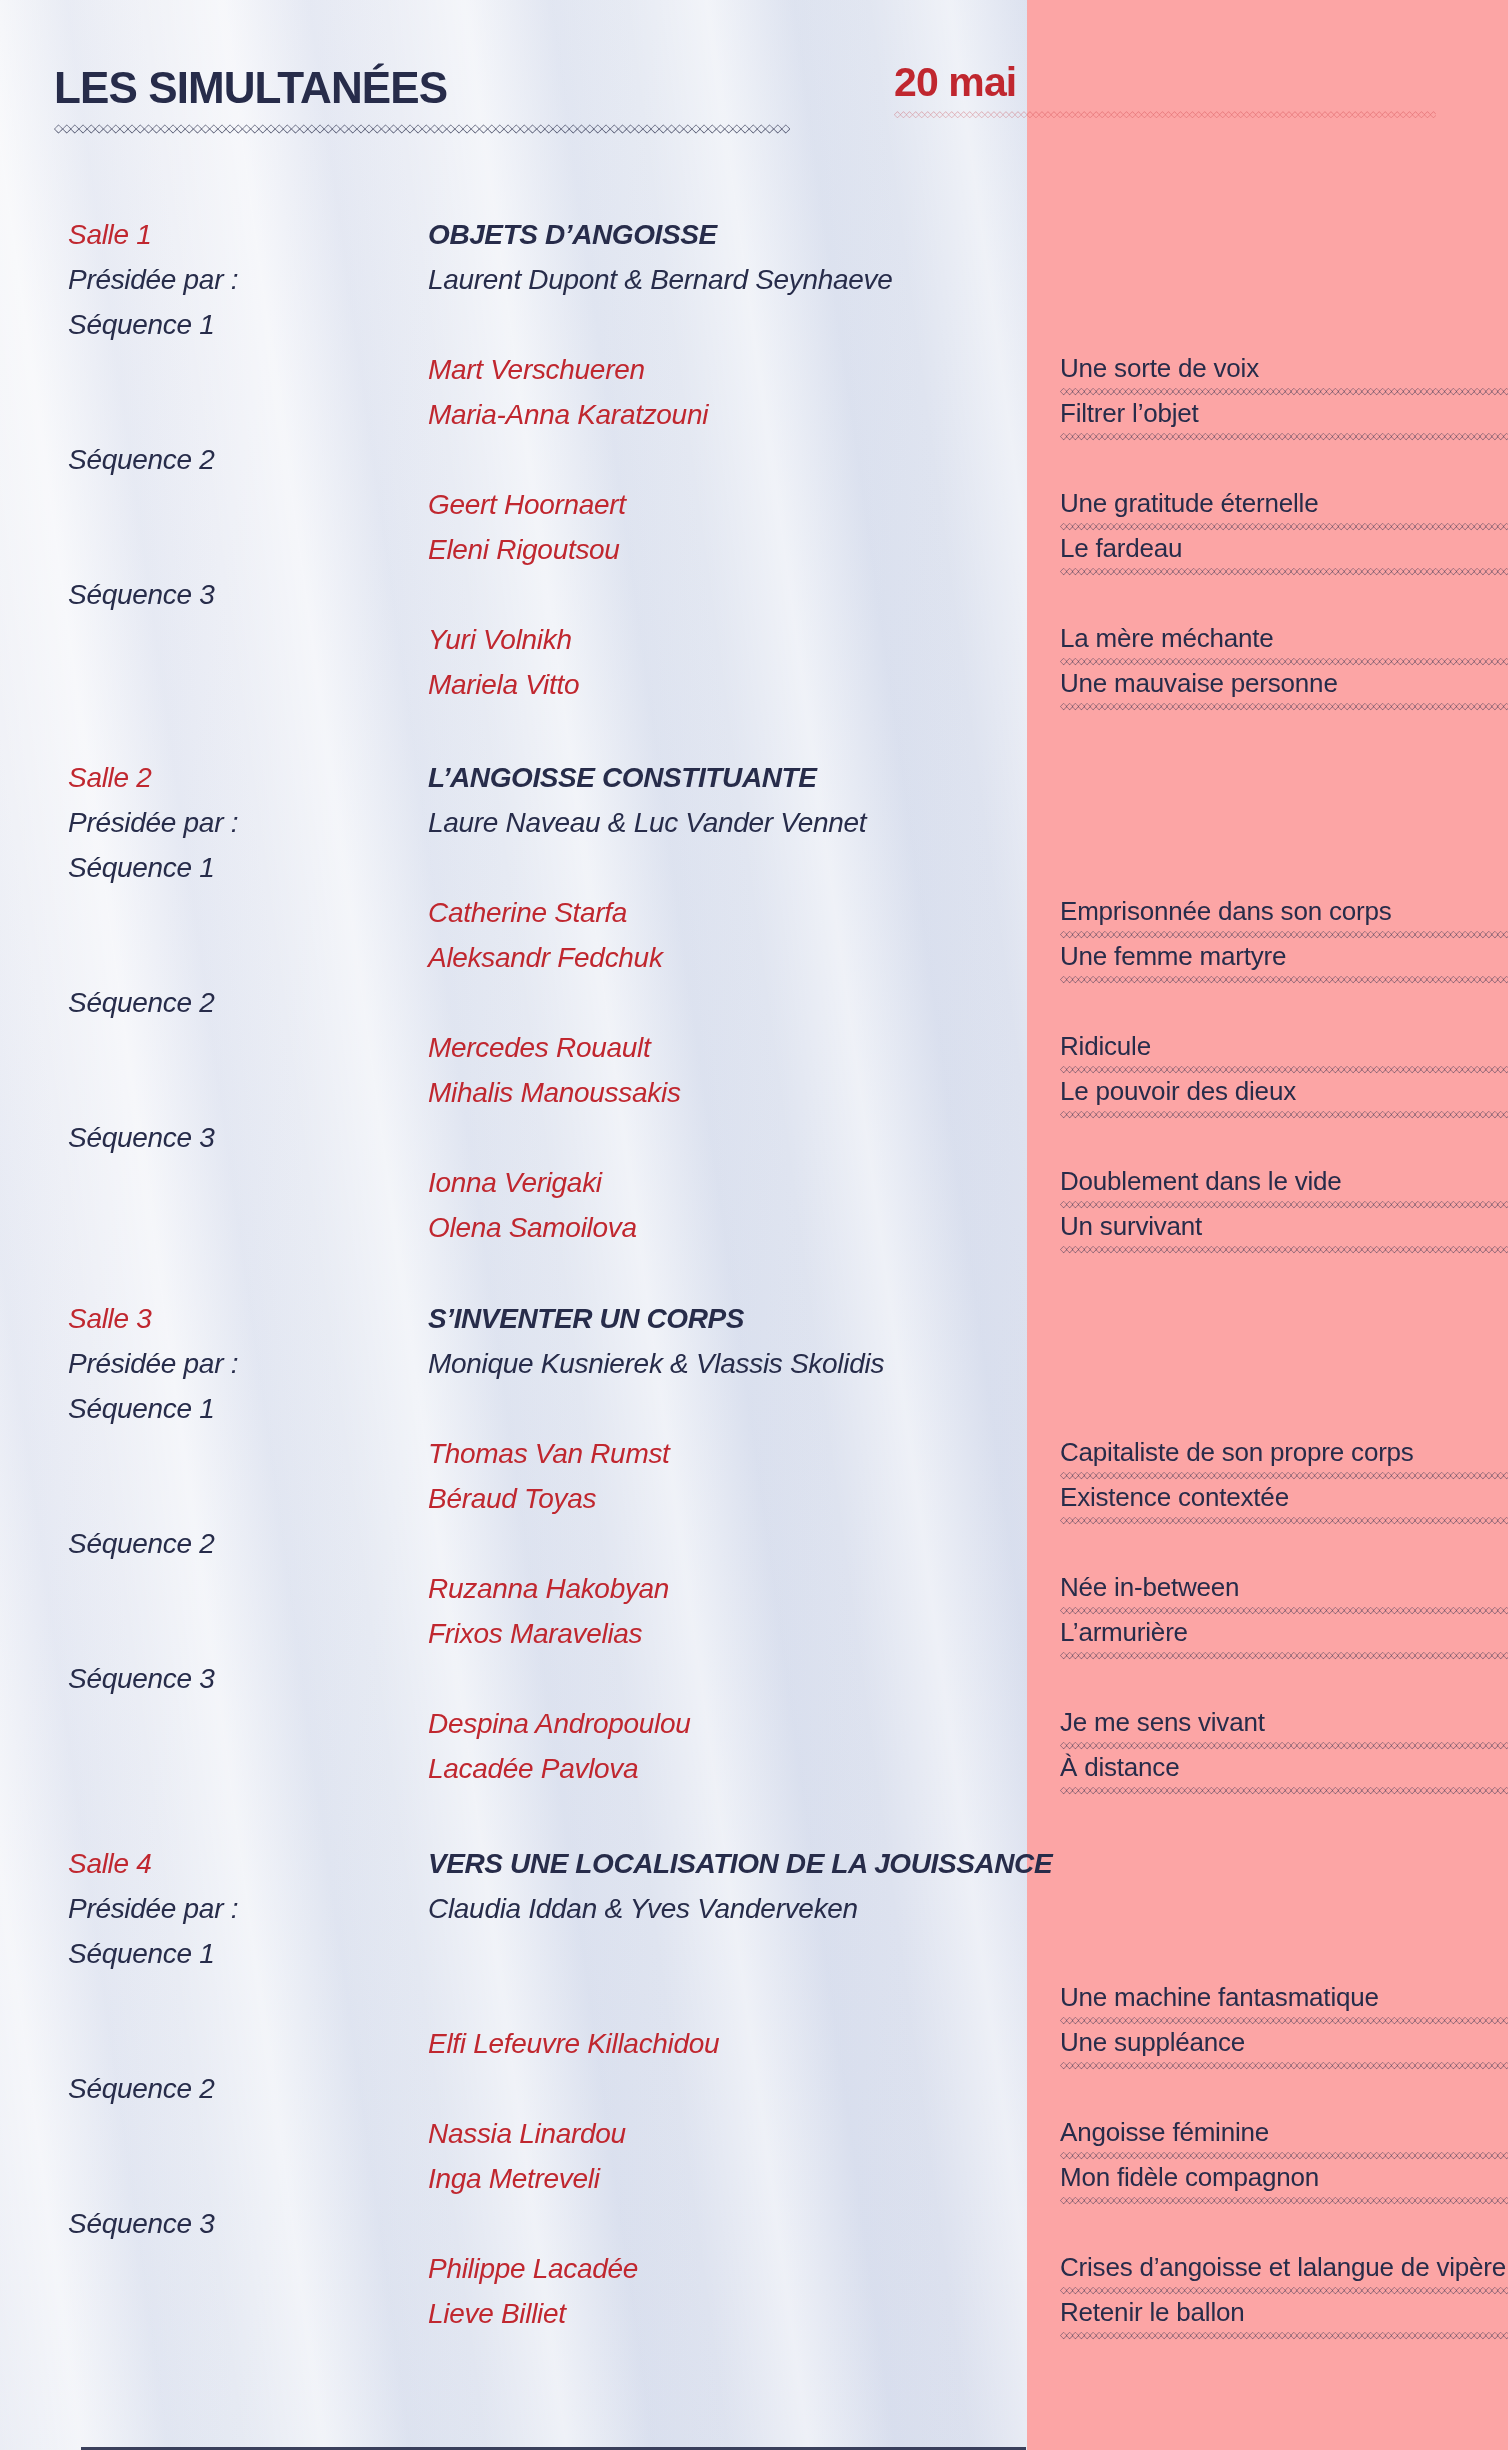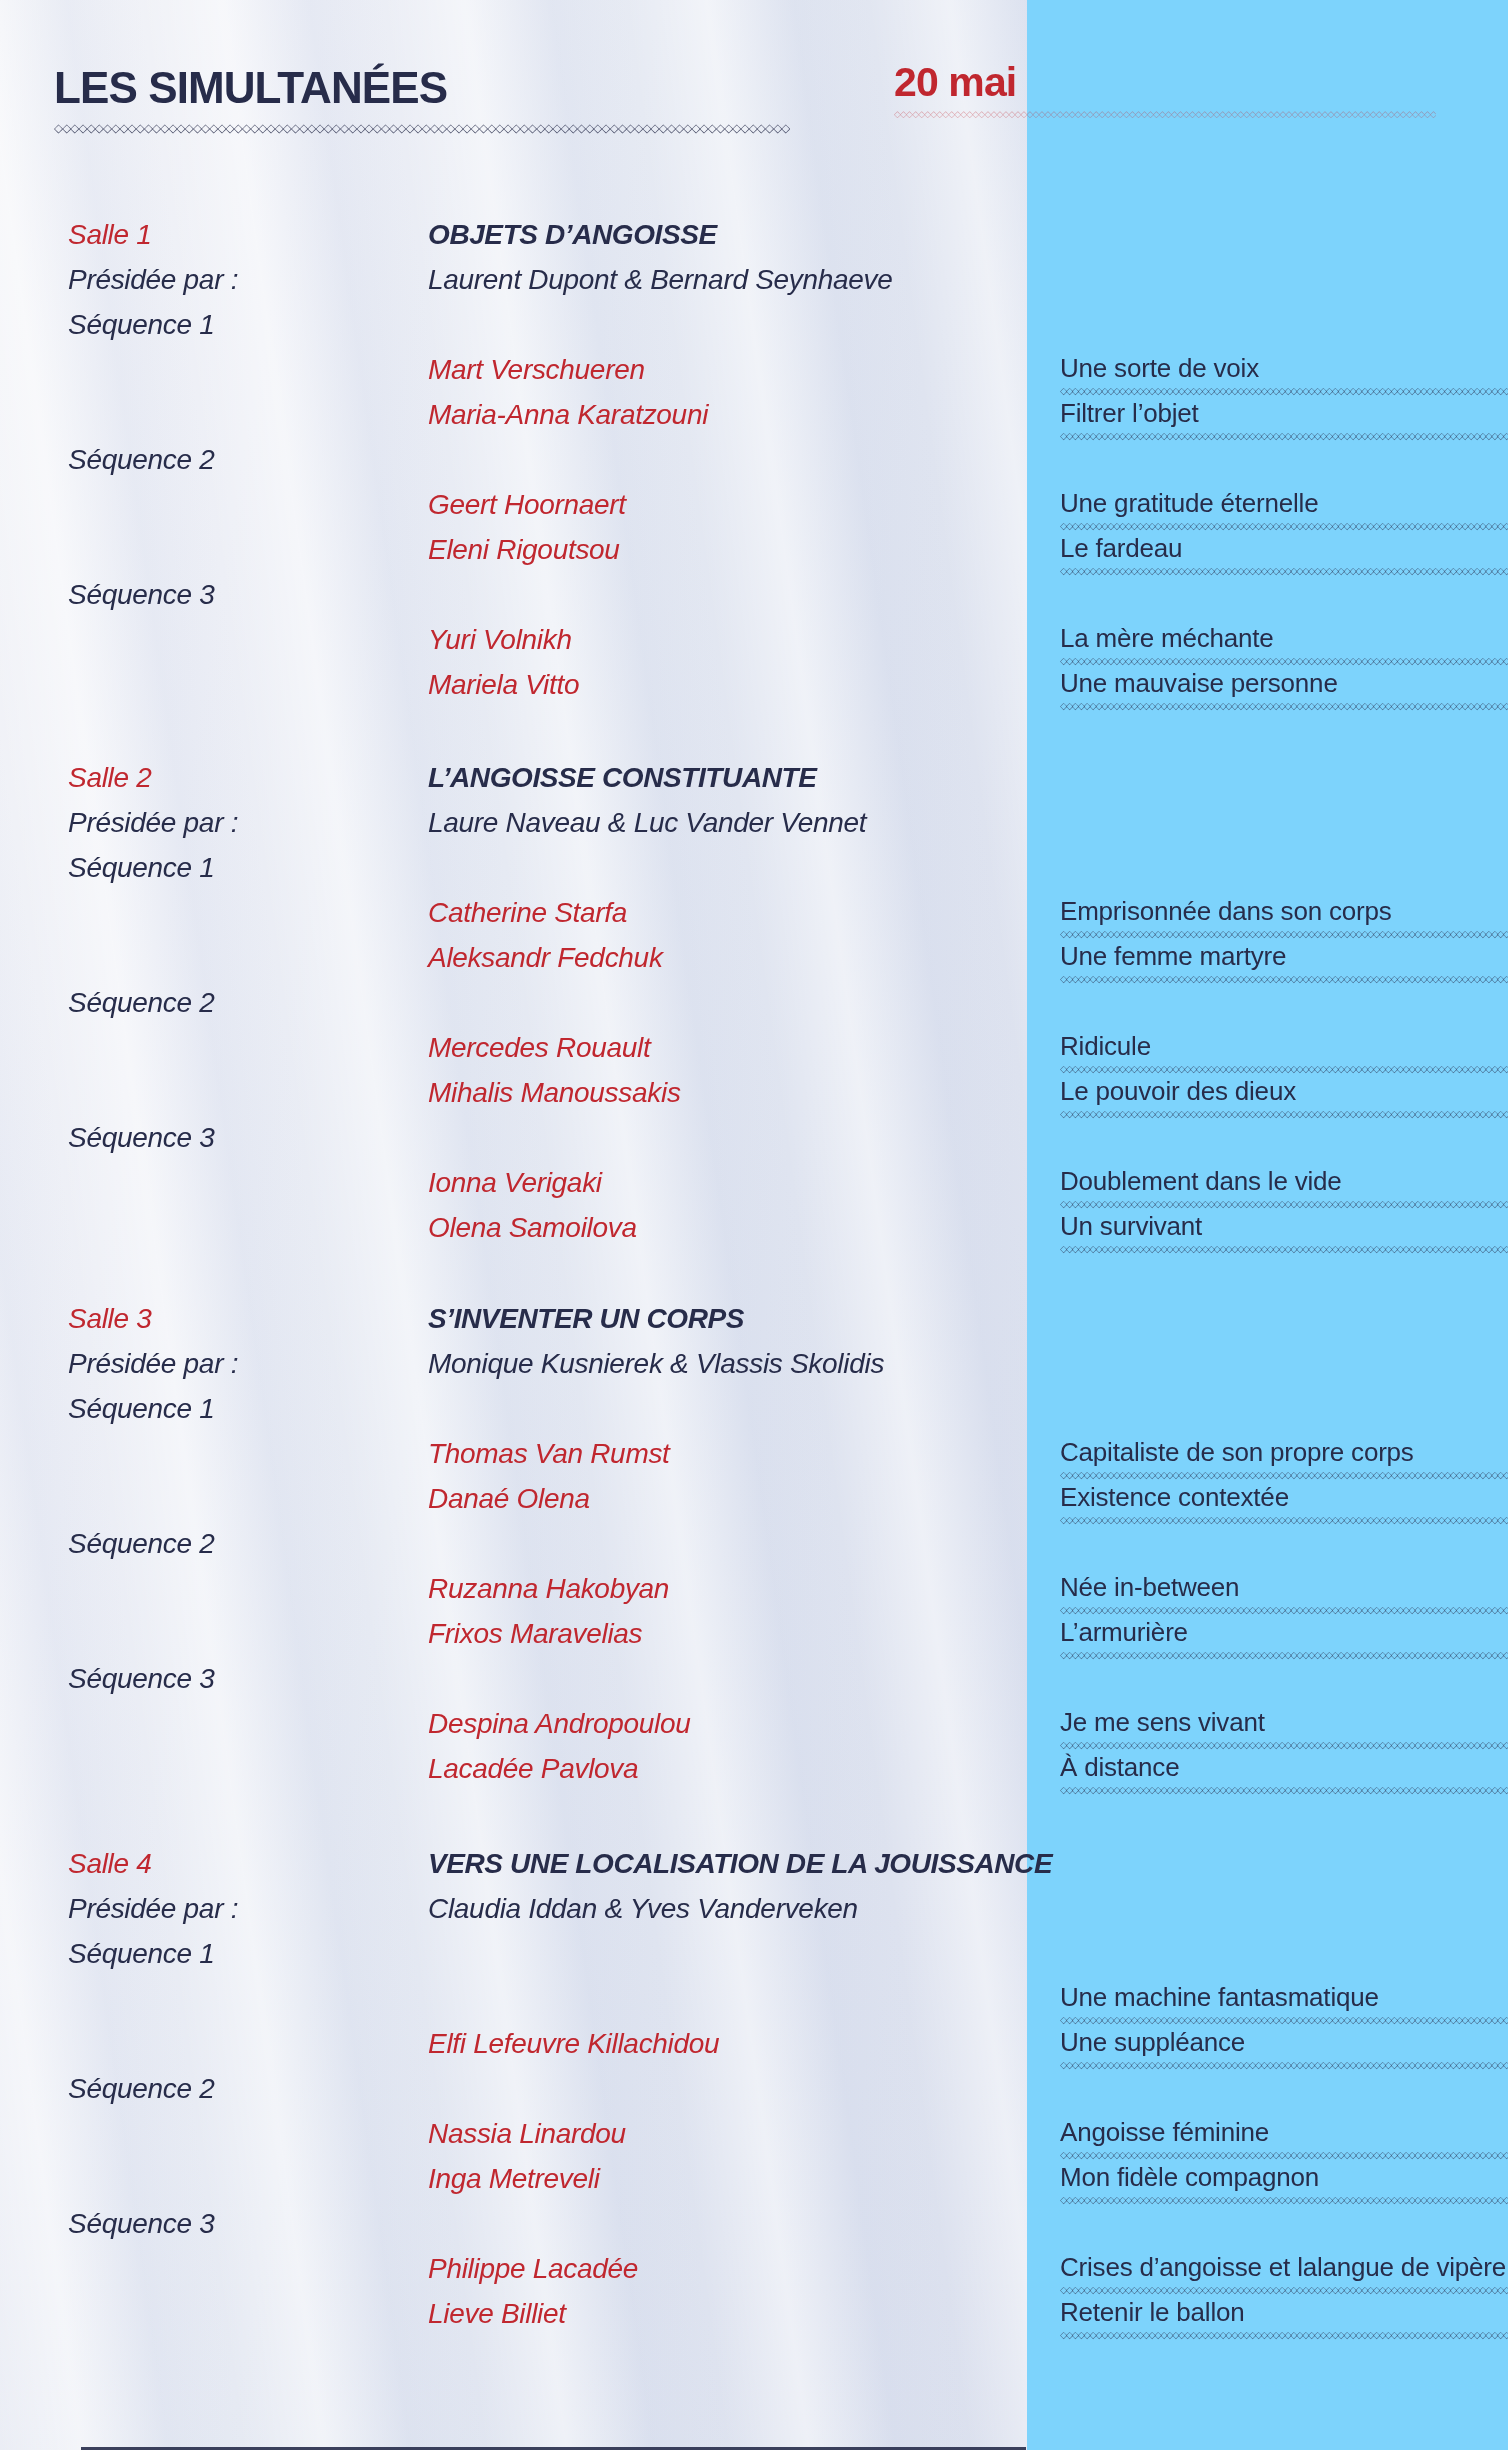--- a/index.html
+++ b/index.html
@@ -1,19 +1,19 @@
 <!DOCTYPE html>
 <html style="font-size:14.5px"><head>
 <meta charset="utf-8">
 <style>
   html,body{margin:0;padding:0;background:#ffffff;}
   .page{
     position:relative;
     width:1508px;height:2450px;
-    background:#7dd3fc;
+    background:#fca5a5;
     font-family:"Liberation Sans",sans-serif;
     overflow:hidden;
   }
   
   .bg-left{
     position:absolute;top:0;left:0;bottom:0;width:1027px;
     background:linear-gradient(100deg,#f3f4f8 0%,#edeff6 22%,#e6eaf3 45%,#dfe4f0 68%,#dbe0ee 100%);
   }
   .bg-streaks{
     position:absolute;top:0;left:0;bottom:0;width:1027px;
@@ -192,21 +192,21 @@
     <div class="cell cspan r1 session-title">S’INVENTER UN CORPS</div>
     <div class="cell c1 r2 it">Présidée par :</div>
     <div class="cell cspan r2 it">Monique Kusnierek &amp; Vlassis Skolidis</div>
 
     <div class="cell c1 r3 it">Séquence 1</div>
     <div class="cell c2 r4 it speaker">Thomas Van Rumst</div>
     <div class="cell c3 r4 talk">
       <div class="talk-title">Capitaliste de son propre corps</div>
       <span class="dots"></span>
     </div>
-    <div class="cell c2 r5 it speaker">Danaé Olena</div>
+    <div class="cell c2 r5 it speaker">Béraud Toyas</div>
     <div class="cell c3 r5 talk">
       <div class="talk-title">Existence contextée</div>
       <span class="dots"></span>
     </div>
 
     <div class="cell c1 r6 it">Séquence 2</div>
     <div class="cell c2 r7 it speaker">Ruzanna Hakobyan</div>
     <div class="cell c3 r7 talk">
       <div class="talk-title">Née in-between</div>
       <span class="dots"></span>

